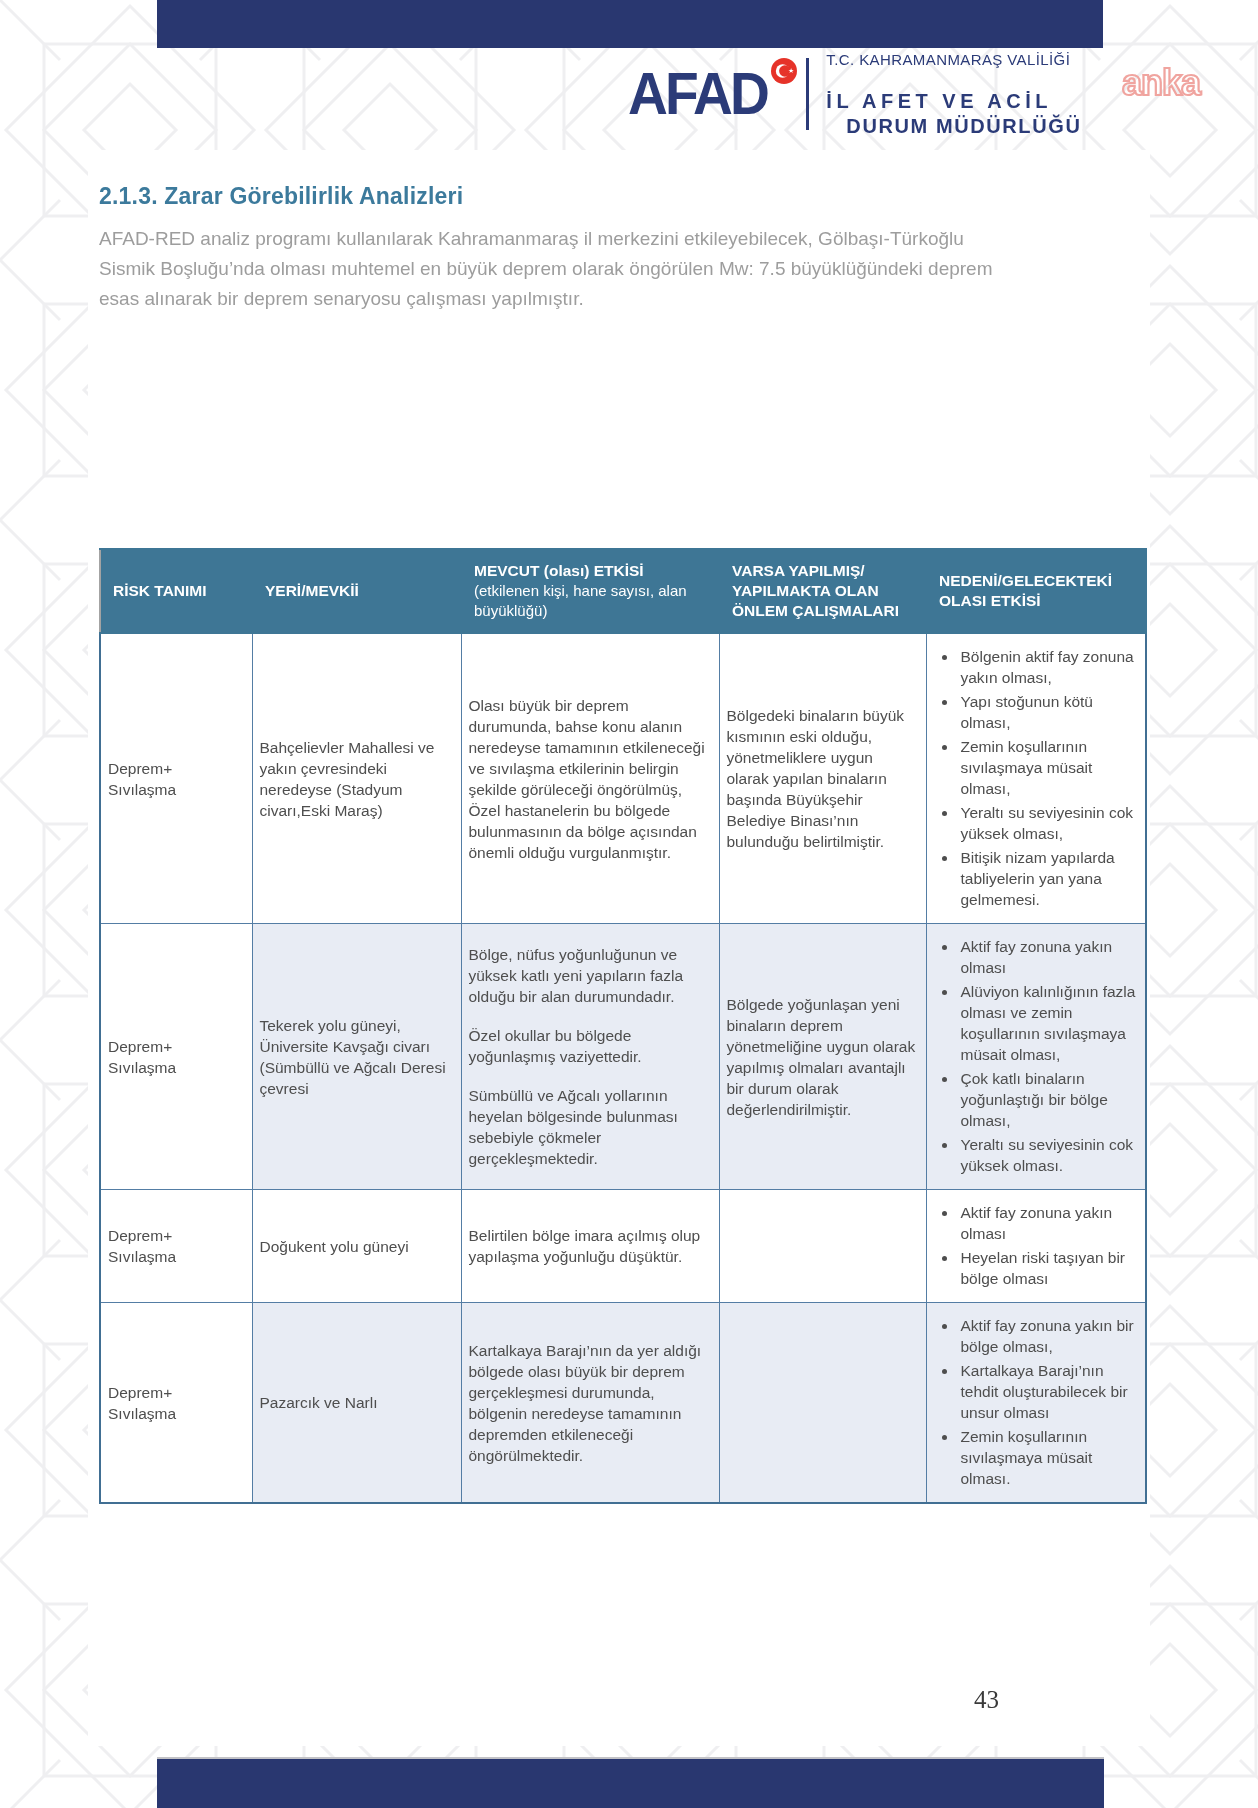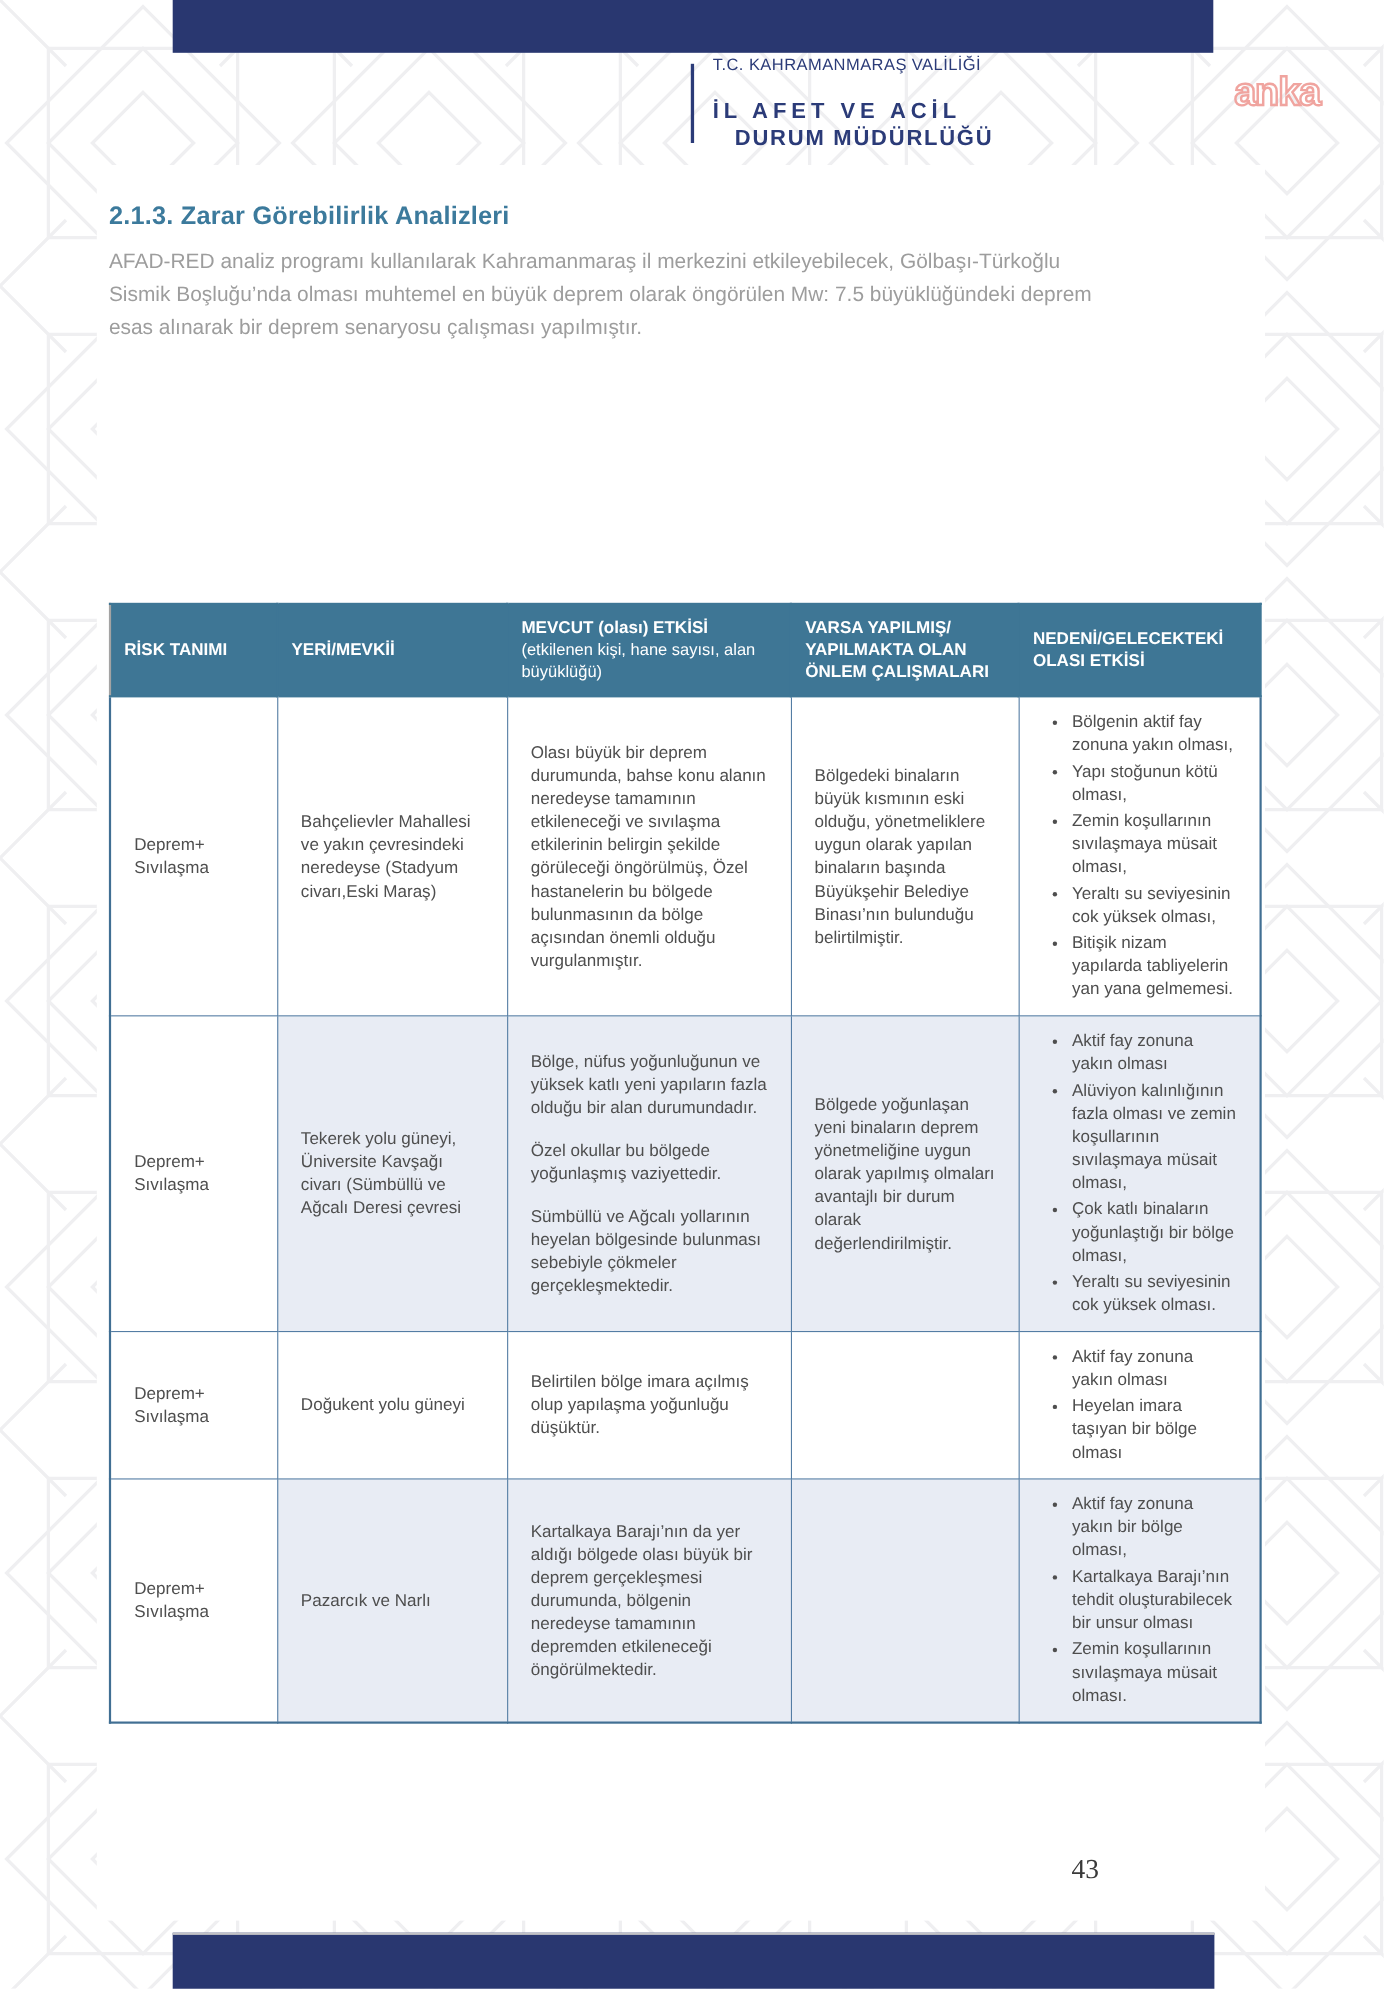--- a/index.html
+++ b/index.html
@@ -37,21 +37,21 @@
   .risk-table{position:absolute;left:99px;top:548px;z-index:3;border-collapse:collapse;table-layout:fixed;width:1046px;}
   .risk-table th{
     background:#3e7695;color:#ffffff;text-align:left;vertical-align:middle;
     font-size:15.5px;font-weight:bold;line-height:20px;padding:8px 12px;
     border:2px solid #3e7695;border-left:1px solid rgba(255,255,255,.65);
   }
   .risk-table th:first-child{border-left:2px solid #a3a3a3;}
   .risk-table th .sub{display:block;font-weight:400;font-size:15px;}
   .risk-table td{
     font-size:15.5px;color:#4e4e4e;line-height:21px;vertical-align:middle;
-    padding:10px 21px;border:1.5px solid #547da4;background:#ffffff;
+    padding:10px 7px;border:1.5px solid #547da4;background:#ffffff;
   }
   .risk-table{border:2px solid #416f93;}
   .risk-table td.alt{background:#e8ecf4;}
   .risk-table td.causes-cell{vertical-align:top;padding-top:12px;}
   .risk-table tr.r-header{height:84px;}
   .risk-table tr.r0{height:273px;}
   .risk-table tr.r1{height:257px;}
   .risk-table tr.r2{height:105px;}
   .risk-table tr.r3{height:185px;}
   .cell-paras p{margin:0 0 18px 0;}
@@ -79,20 +79,29 @@
   </defs>
   <rect x="0" y="0" width="1258" height="1808" fill="url(#geo)"></rect>
 </svg>
 
 <div class="content-mask"></div>
 
 <div class="topbar"></div>
 <div class="bottombar"></div>
 
 <div class="header-block">
+  <div class="afad-wrap">
+    <span class="afad-text">AFAD</span>
+    <svg class="flag-dot" viewBox="0 0 26 26" xmlns="http://www.w3.org/2000/svg">
+      <circle cx="13" cy="13" r="13" fill="#e63329"></circle>
+      <circle cx="11.6" cy="13" r="6.8" fill="#ffffff"></circle>
+      <circle cx="13.9" cy="13" r="5.8" fill="#e63329"></circle>
+      <path d="M20.1 9.9 l0.64 1.98 h2.08 l-1.68 1.22 0.64 1.98 -1.68 -1.22 -1.68 1.22 0.64 -1.98 -1.68 -1.22 h2.08 z" fill="#ffffff"></path>
+    </svg>
+  </div>
   <div class="logo-divider"></div>
   <div class="org-block">
     <div class="org-line1">T.C. KAHRAMANMARAŞ VALİLİĞİ</div>
     <div class="org-line2">İL AFET VE ACİL</div>
     <div class="org-line3">DURUM MÜDÜRLÜĞÜ</div>
   </div>
 </div>
 <div class="anka">anka</div>
 
 <h1 class="section-title">2.1.3. Zarar Görebilirlik Analizleri</h1>
@@ -163,21 +172,21 @@
     <td>Doğukent yolu güneyi</td>
     <td>
           <div class="cell-paras">
             <p>Belirtilen bölge imara açılmış olup yapılaşma yoğunluğu düşüktür.</p>
           </div>
         </td>
     <td></td>
     <td class="causes-cell">
       <ul class="causes-list">
         <li>Aktif fay zonuna yakın olması</li>
-        <li>Heyelan imara taşıyan bir bölge olması</li>
+        <li>Heyelan riski taşıyan bir bölge olması</li>
       </ul>
     </td>
   </tr>
 
   <tr class="r3">
     <td>Deprem+ Sıvılaşma</td>
     <td class="alt">Pazarcık ve Narlı</td>
     <td class="alt">
           <div class="cell-paras">
             <p>Kartalkaya Barajı’nın da yer aldığı bölgede olası büyük bir deprem gerçekleşmesi durumunda, bölgenin neredeyse tamamının depremden etkileneceği öngörülmektedir.</p>

